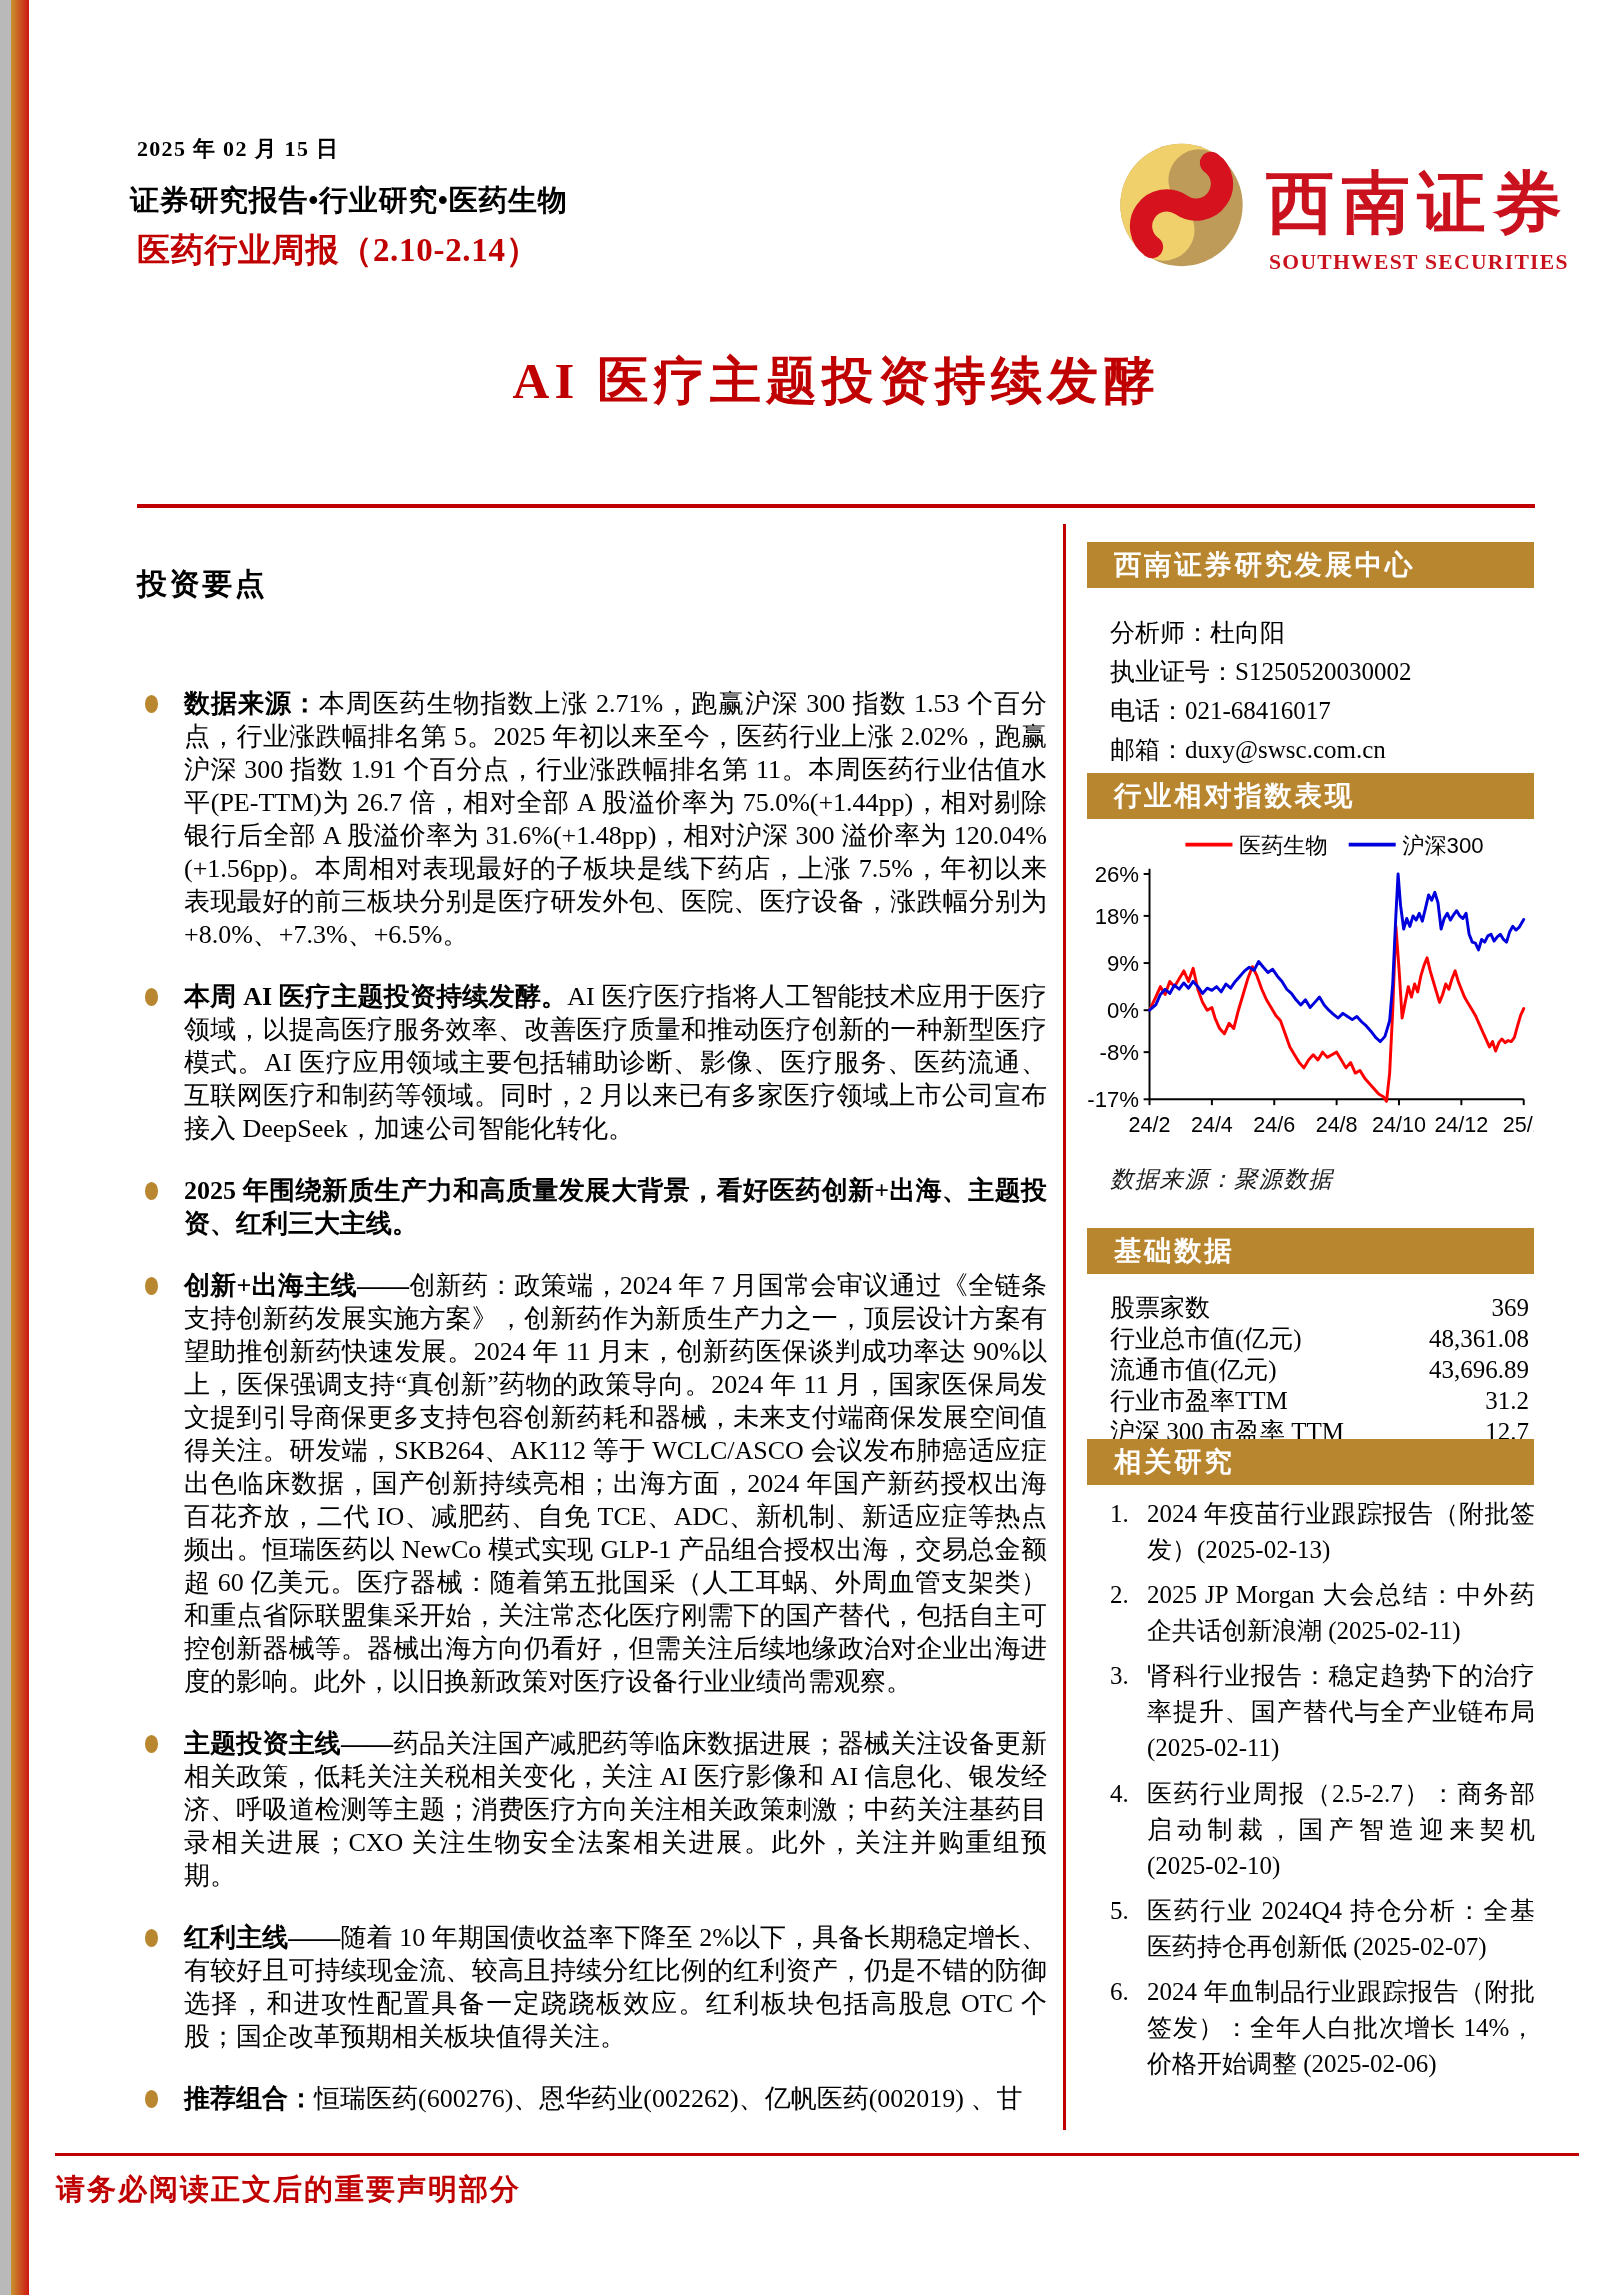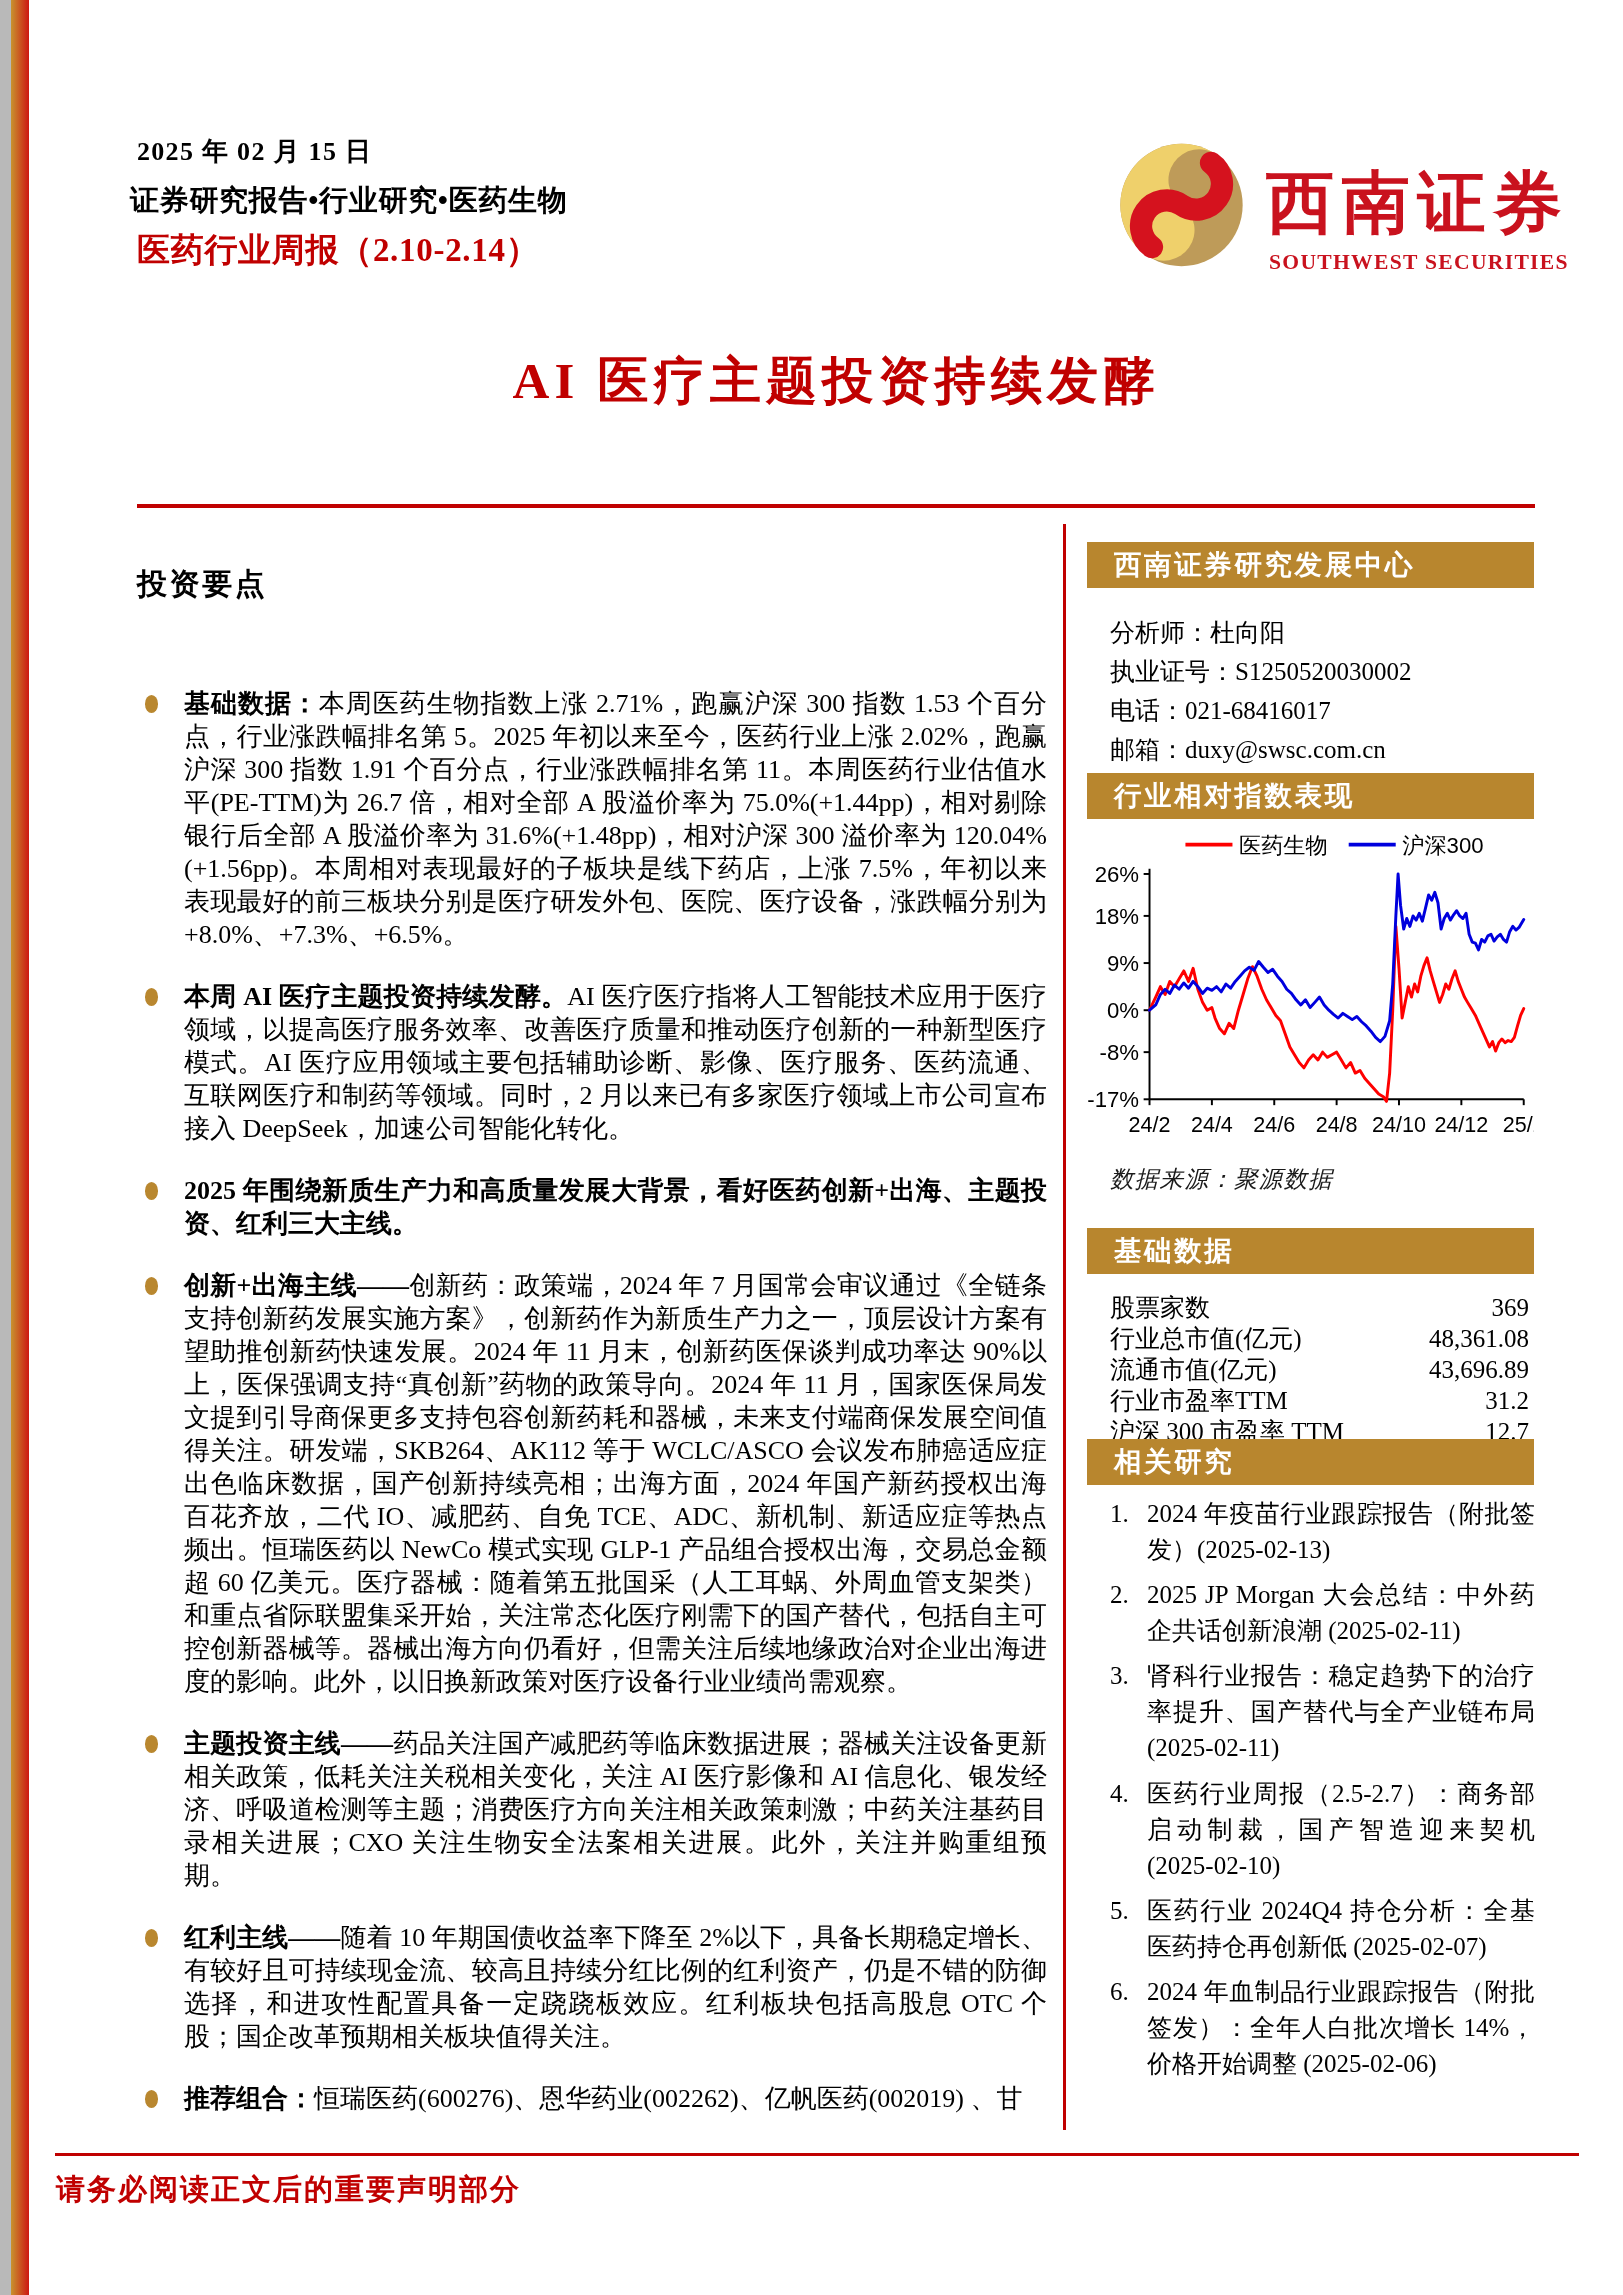--- a/index.html
+++ b/index.html
@@ -3,21 +3,21 @@
 <meta charset="utf-8">
 <style>
   html,body{margin:0;padding:0;background:#fff;}
   .page{position:relative;width:1623px;height:2295px;background:#fff;overflow:hidden;
         font-family:"Liberation Serif","DejaVu Serif",serif;color:#000;}
   .abs{position:absolute;}
   
   .bar-gray{left:0;top:0;width:11px;height:2295px;background:#b9b9b9;}
   .bar-grad{left:11px;top:0;width:18.3px;height:2295px;background:linear-gradient(90deg,#c8932f 0%,#cd1712 100%);}
   
-  .h-date{left:137px;top:134px;font-size:26px;font-weight:700;letter-spacing:1.3px;}
+  .h-date{left:137px;top:134px;font-size:22px;font-weight:700;letter-spacing:1.3px;}
   .h-type{left:130px;top:181px;font-size:29px;font-weight:700;letter-spacing:0.7px;}
   .h-period{left:137px;top:228px;font-size:33px;font-weight:700;color:#c00000;letter-spacing:0.7px;}
   
   .logo-svg{left:1112px;top:128px;width:139px;height:154px;}
   .logo-cn{left:1266px;top:158px;width:275px;font-size:68px;font-weight:700;color:#c9121e;letter-spacing:7.8px;white-space:nowrap;}
   .logo-en{left:1269px;top:250px;font-size:21.6px;font-weight:700;color:#c9121e;letter-spacing:1.3px;white-space:nowrap;}
   
   .doc-title{left:137px;top:347px;width:1398px;text-align:center;font-size:51px;font-weight:700;color:#c00000;letter-spacing:5.2px;}
   .title-rule{left:137px;top:504px;width:1398px;height:3.9px;background:#c00000;}
   .v-divider{left:1063px;top:524px;width:3.3px;height:1606px;background:#c00000;}
@@ -69,21 +69,21 @@
   <div class="abs logo-en">SOUTHWEST SECURITIES</div>
 
   <div class="abs doc-title">AI 医疗主题投资持续发酵</div>
   <div class="abs title-rule"></div>
   <div class="abs v-divider"></div>
 
   <div class="abs sec-head">投资要点</div>
   <div class="abs bullets">
       <div class="bullet">
         <span class="dot"></span>
-        <p><b>基础数据：</b><span>本周医药生物指数上涨 2.71%，跑赢沪深 300 指数 1.53 个百分点，行业涨跌幅排名第 5。2025 年初以来至今，医药行业上涨 2.02%，跑赢沪深 300 指数 1.91 个百分点，行业涨跌幅排名第 11。本周医药行业估值水平(PE-TTM)为 26.7 倍，相对全部 A 股溢价率为 75.0%(+1.44pp)，相对剔除银行后全部 A 股溢价率为 31.6%(+1.48pp)，相对沪深 300 溢价率为 120.04%(+1.56pp)。本周相对表现最好的子板块是线下药店，上涨 7.5%，年初以来表现最好的前三板块分别是医疗研发外包、医院、医疗设备，涨跌幅分别为+8.0%、+7.3%、+6.5%。</span></p>
+        <p><b>数据来源：</b><span>本周医药生物指数上涨 2.71%，跑赢沪深 300 指数 1.53 个百分点，行业涨跌幅排名第 5。2025 年初以来至今，医药行业上涨 2.02%，跑赢沪深 300 指数 1.91 个百分点，行业涨跌幅排名第 11。本周医药行业估值水平(PE-TTM)为 26.7 倍，相对全部 A 股溢价率为 75.0%(+1.44pp)，相对剔除银行后全部 A 股溢价率为 31.6%(+1.48pp)，相对沪深 300 溢价率为 120.04%(+1.56pp)。本周相对表现最好的子板块是线下药店，上涨 7.5%，年初以来表现最好的前三板块分别是医疗研发外包、医院、医疗设备，涨跌幅分别为+8.0%、+7.3%、+6.5%。</span></p>
       </div>
       <div class="bullet">
         <span class="dot"></span>
         <p><b>本周 AI 医疗主题投资持续发酵。</b><span>AI 医疗医疗指将人工智能技术应用于医疗领域，以提高医疗服务效率、改善医疗质量和推动医疗创新的一种新型医疗模式。AI 医疗应用领域主要包括辅助诊断、影像、医疗服务、医药流通、互联网医疗和制药等领域。同时，2 月以来已有多家医疗领域上市公司宣布接入 DeepSeek，加速公司智能化转化。</span></p>
       </div>
       <div class="bullet">
         <span class="dot"></span>
         <p><b>2025 年围绕新质生产力和高质量发展大背景，看好医药创新+出海、主题投资、红利三大主线。</b><span></span></p>
       </div>
       <div class="bullet">

